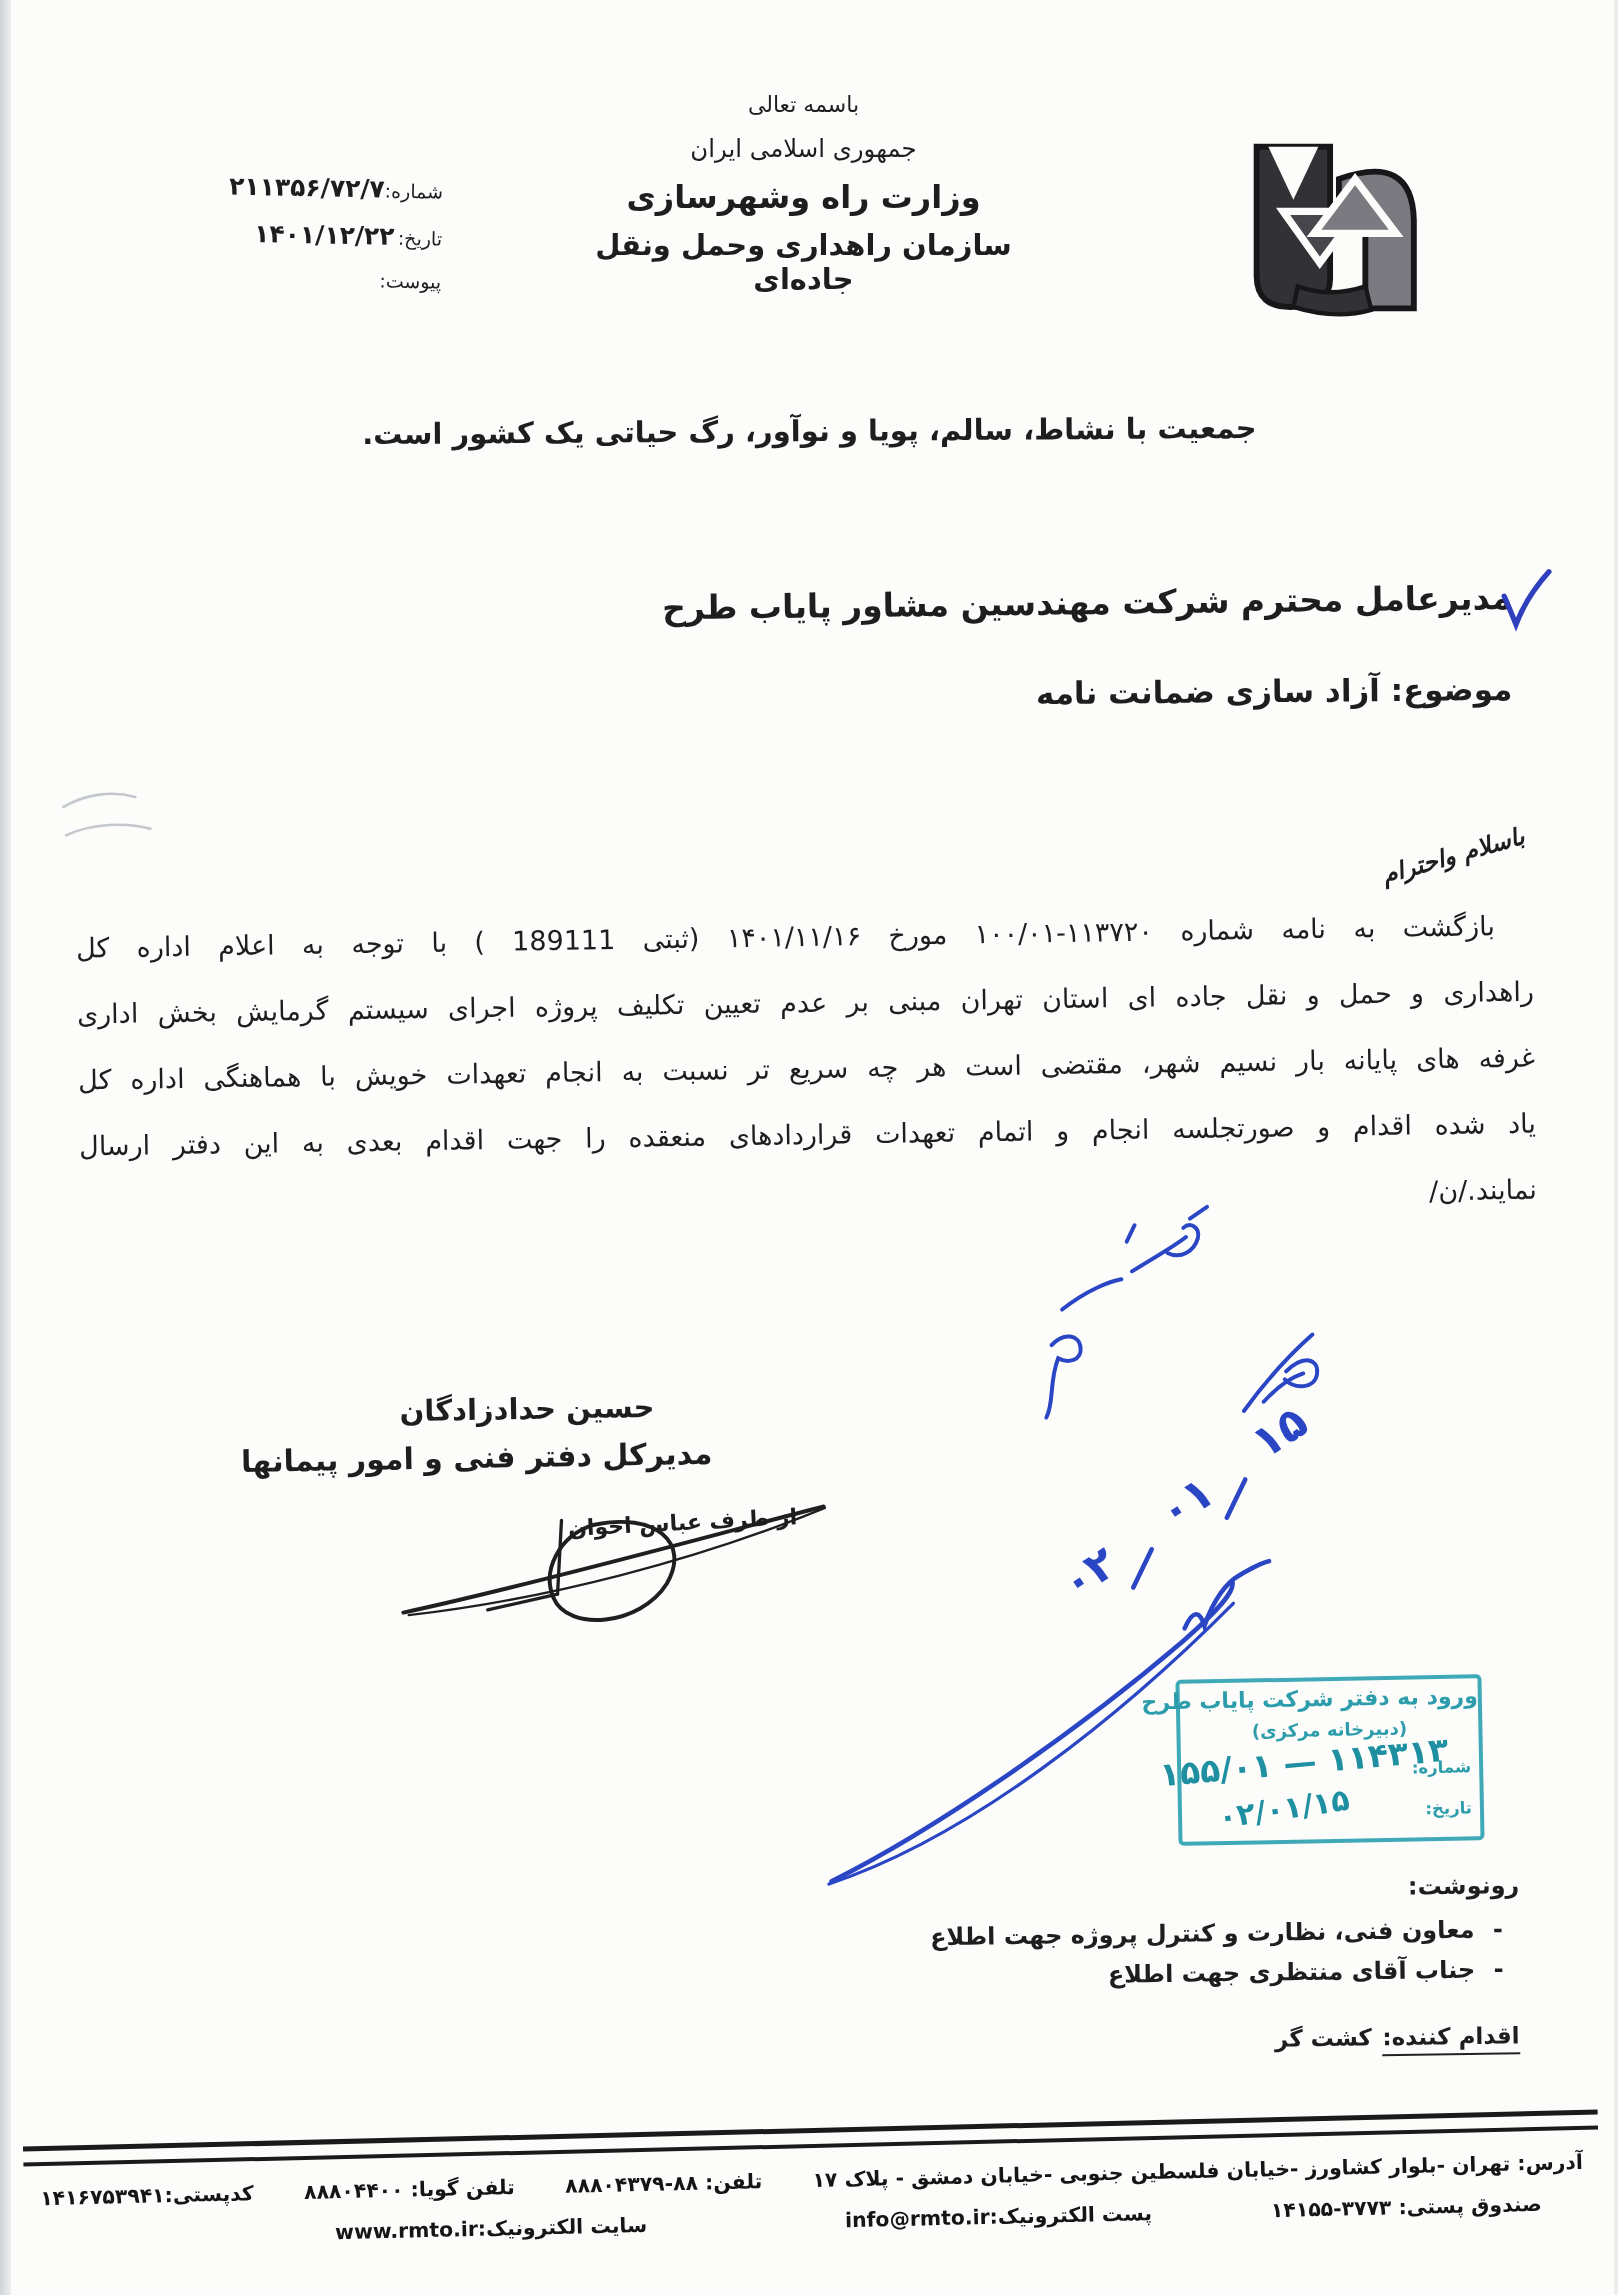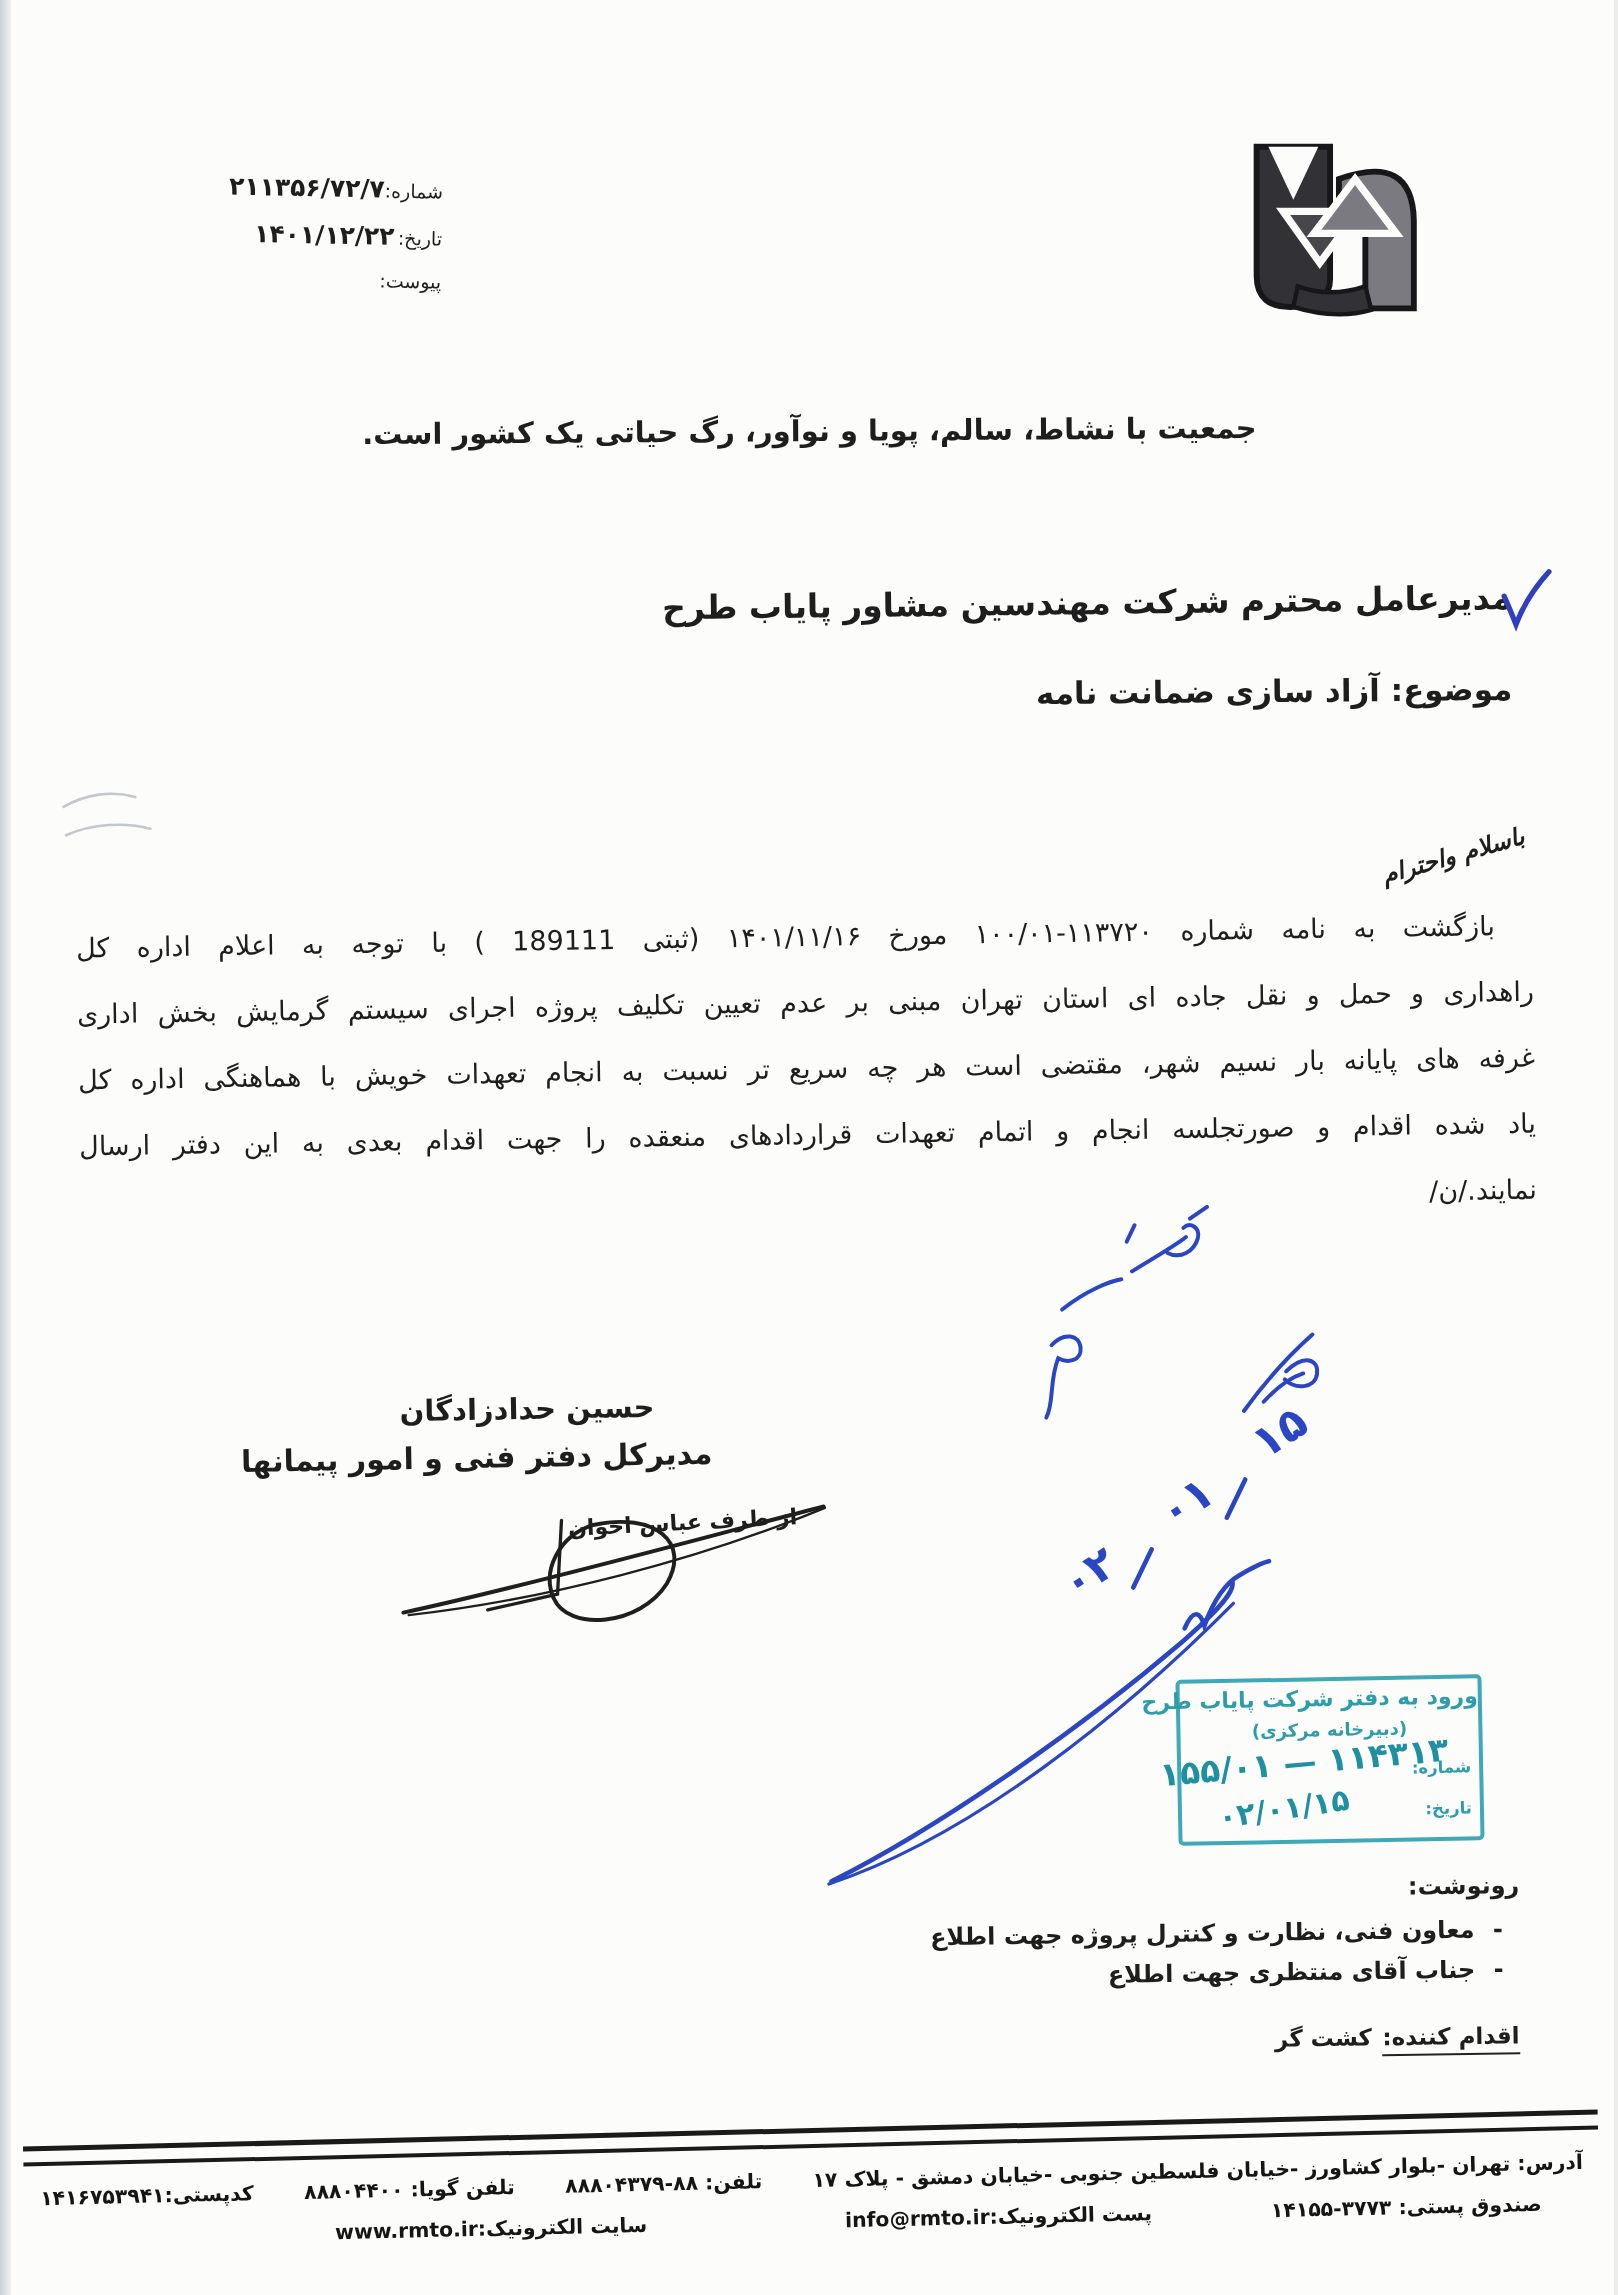--- a/index.html
+++ b/index.html
@@ -89,20 +89,26 @@
   .ink{position:absolute;left:0;top:0;width:1619px;height:2295px;pointer-events:none;}
 </style>
 </head>
 <body>
 
 <div id="page">
 
   <div class="abs edge-left"></div>
   <div class="abs edge-right"></div>
 
+  <div class="abs header-center">
+    <div class="h-bismillah">باسمه تعالی</div>
+    <div class="h-country">جمهوری اسلامی ایران</div>
+    <div class="h-ministry">وزارت راه وشهرسازی</div>
+    <div class="h-org">سازمان راهداری وحمل ونقل جاده‌ای</div>
+  </div>
 
   <div class="abs header-meta">
     <div class="meta-row">
       <span class="meta-label">شماره:</span><span class="meta-value">۲۱۱۳۵۶/۷۲/۷</span>
     </div>
     <div class="meta-row">
       <span class="meta-label">تاریخ:</span> <span class="meta-value">۱۴۰۱/۱۲/۲۲</span>
     </div>
     <div class="meta-row">
       <span class="meta-label">پیوست:</span>

